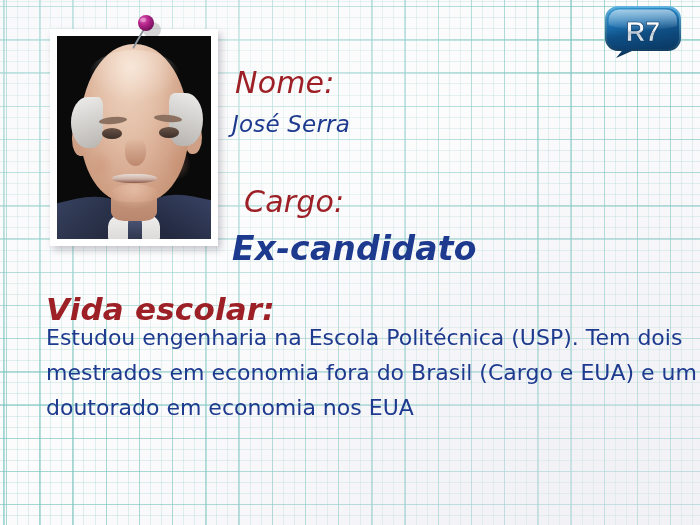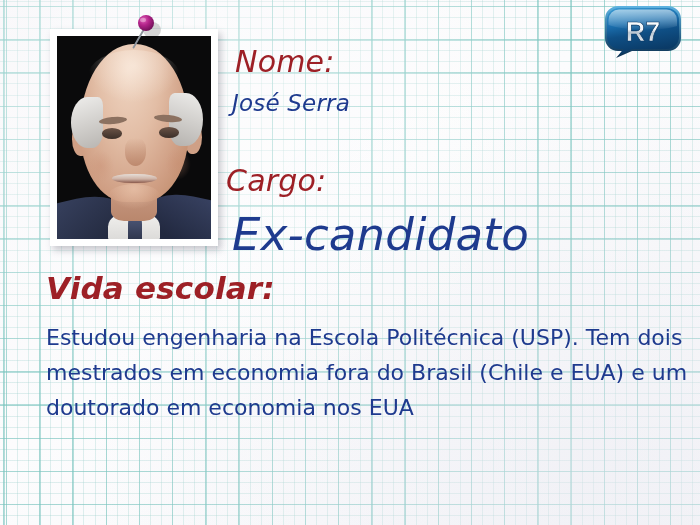--- a/index.html
+++ b/index.html
@@ -146,34 +146,35 @@
     height: 40px;
     pointer-events: none;
   }
 
   
   .hw {
     font-family: "DejaVu Sans", sans-serif;
     font-style: italic;
     white-space: pre;
     letter-spacing: 0.2px;
+    margin-top: 21px;
   }
   .hw-label {
     color: #9d2026;
     font-weight: 400;
   }
   .hw-value {
     color: #1e3a8e;
     font-weight: 400;
   }
 
   #name-label   { position:absolute; left:235px; top:44px;  font-size:30px; }
   #name-value   { position:absolute; left:232px; top:90px;  font-size:23px; }
-  #role-label   { position:absolute; left:226px; top:163px; font-size:30px; }
-  #role-value   { position:absolute; left:232px; top:208px; font-size:45px; }
+  #role-label   { position:absolute; left:244px; top:163px; font-size:30px; }
+  #role-value   { position:absolute; left:232px; top:208px; font-size:33px;font-weight:bold; }
   #edu-label    { position:absolute; left:46px;  top:270px; font-size:31px;font-weight:bold; }
 
   #edu-body {
     position: absolute;
     left: 46px;
     top: 320px;
     width: 616px;
   }
   #edu-body .edu-line {
     font-size: 22px;
@@ -279,17 +280,17 @@
   <div id="name-value" class="hw hw-value">José Serra</div>
 
   <div id="role-label" class="hw hw-label">Cargo:</div>
 
   <div id="role-value" class="hw hw-value">Ex-candidato</div>
 
   <div id="edu-label" class="hw hw-label">Vida escolar:</div>
 
   <div id="edu-body">
     <div class="edu-line">Estudou engenharia na Escola Politécnica (USP). Tem dois</div>
-    <div class="edu-line">mestrados em economia fora do Brasil (Chile e EUA) e um</div>
+    <div class="edu-line">mestrados em economia fora do Brasil (Cargo e EUA) e um</div>
     <div class="edu-line">doutorado em economia nos EUA</div>
   </div>
 
 </div>
 
 </body></html>

